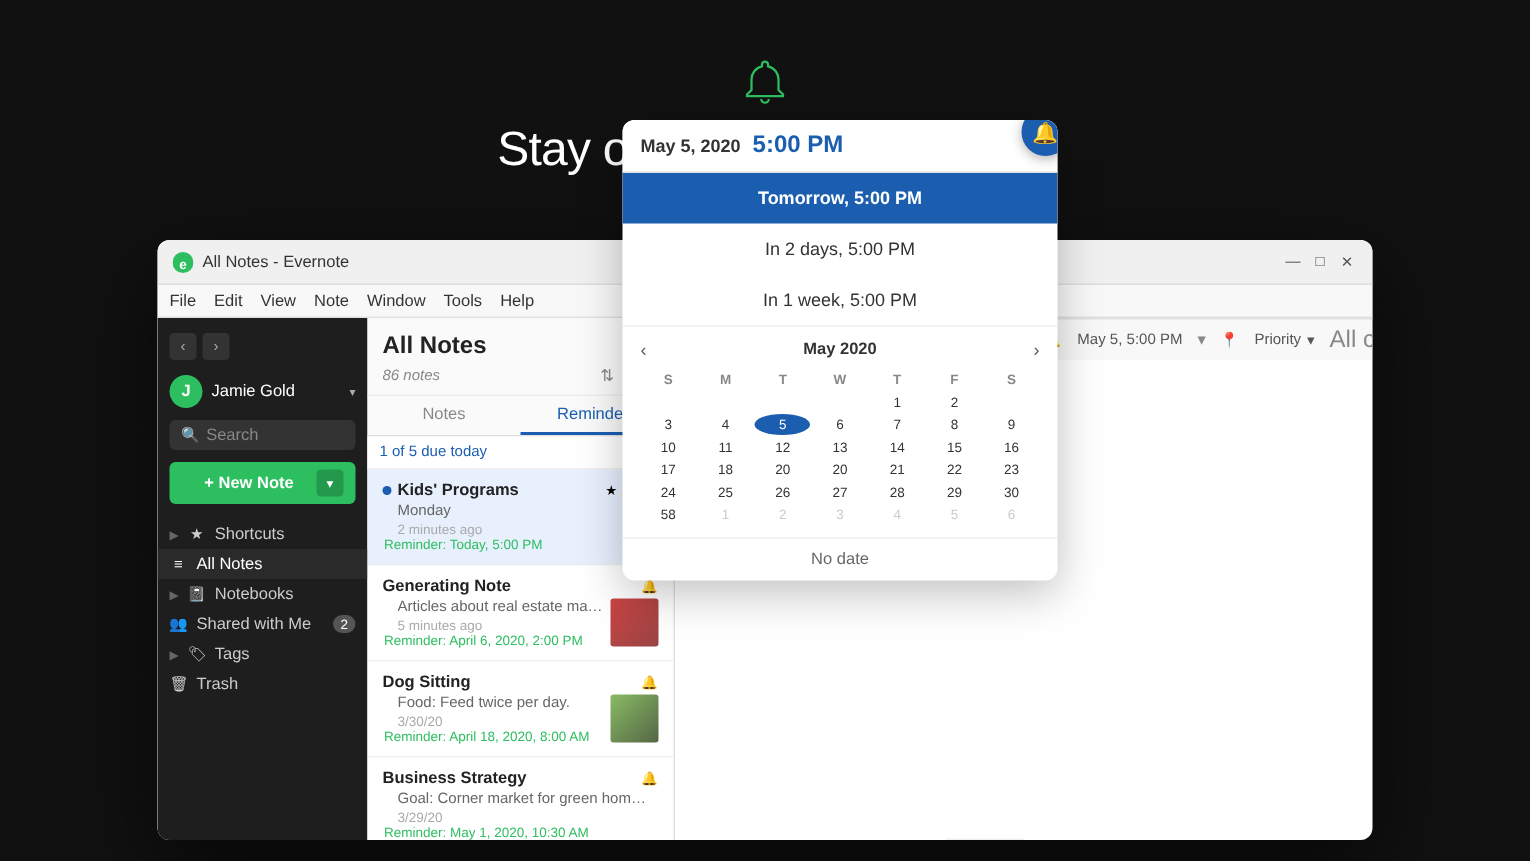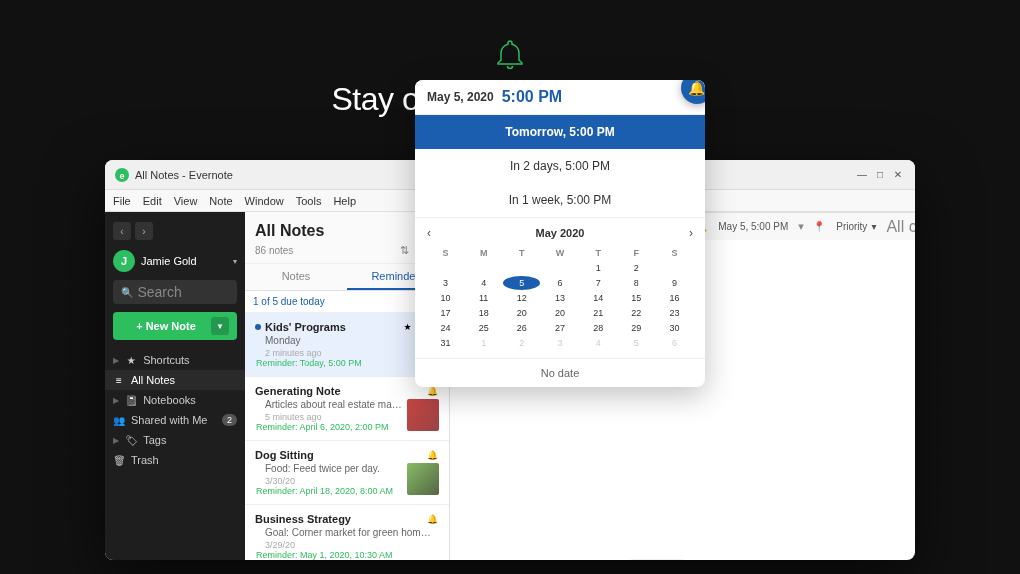--- a/index.html
+++ b/index.html
@@ -207,21 +207,21 @@
       align-items: center;
       gap: 4px;
     }
 
     .search-icon-sm {
       font-size: 10px;
       color: #888;
     }
 
     .search-text {
-      font-size: 14px;
+      font-size: 11px;
       color: #888;
     }
 
     .new-note-btn {
       margin: 0 8px 10px;
       background: #2dbe60;
       border-radius: 4px;
       padding: 5px 8px;
       display: flex;
       align-items: center;
@@ -307,20 +307,21 @@
 
     .notes-meta-row {
       display: flex;
       align-items: center;
       justify-content: space-between;
     }
 
     .notes-count {
       font-size: 10px;
       color: #888;
+      font-style: italic;
     }
 
     .notes-actions {
       display: flex;
       gap: 6px;
     }
 
     .action-icon {
       font-size: 11px;
       color: #888;
@@ -930,21 +931,21 @@
       <div class="cal-cell">23</div>
 
       <div class="cal-cell">24</div>
       <div class="cal-cell">25</div>
       <div class="cal-cell">26</div>
       <div class="cal-cell">27</div>
       <div class="cal-cell">28</div>
       <div class="cal-cell">29</div>
       <div class="cal-cell">30</div>
 
-      <div class="cal-cell">31</div>
+      <div class="cal-cell">58</div>
       <div class="cal-cell other-month">1</div>
       <div class="cal-cell other-month">2</div>
       <div class="cal-cell other-month">3</div>
       <div class="cal-cell other-month">4</div>
       <div class="cal-cell other-month">5</div>
       <div class="cal-cell other-month">6</div>
     </div>
   </div>
 
   <div class="cal-no-date">No date</div>

